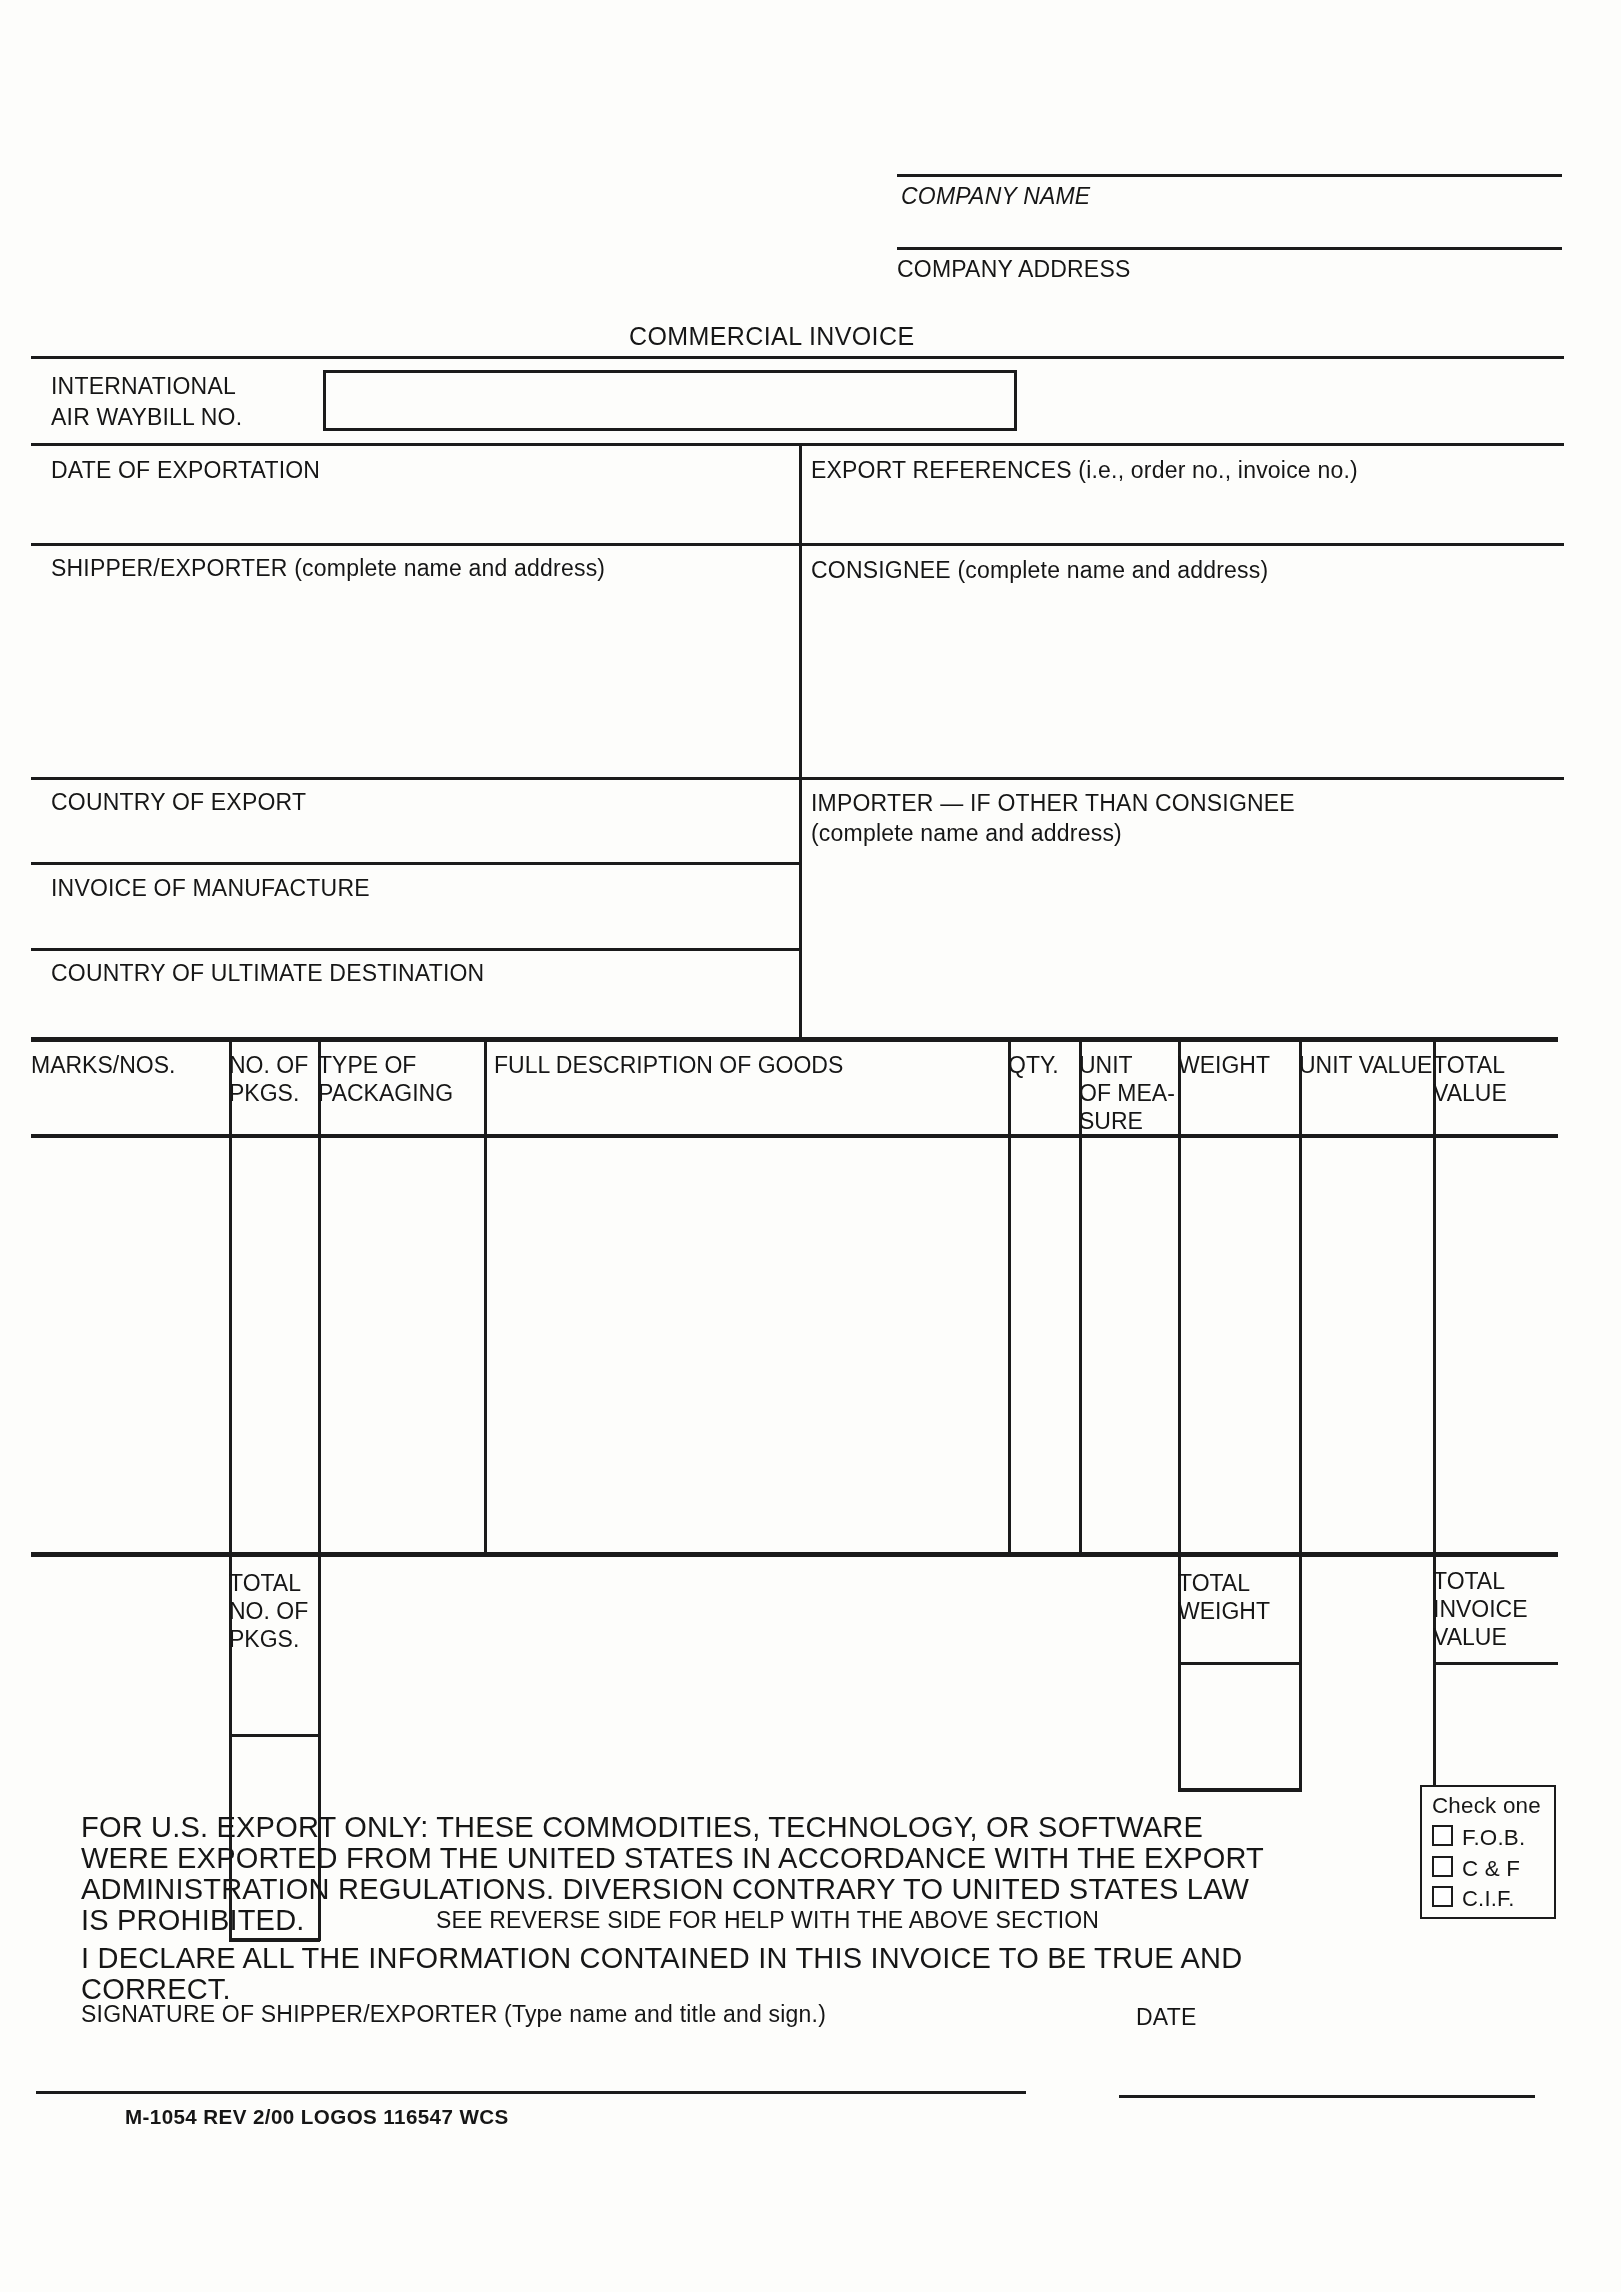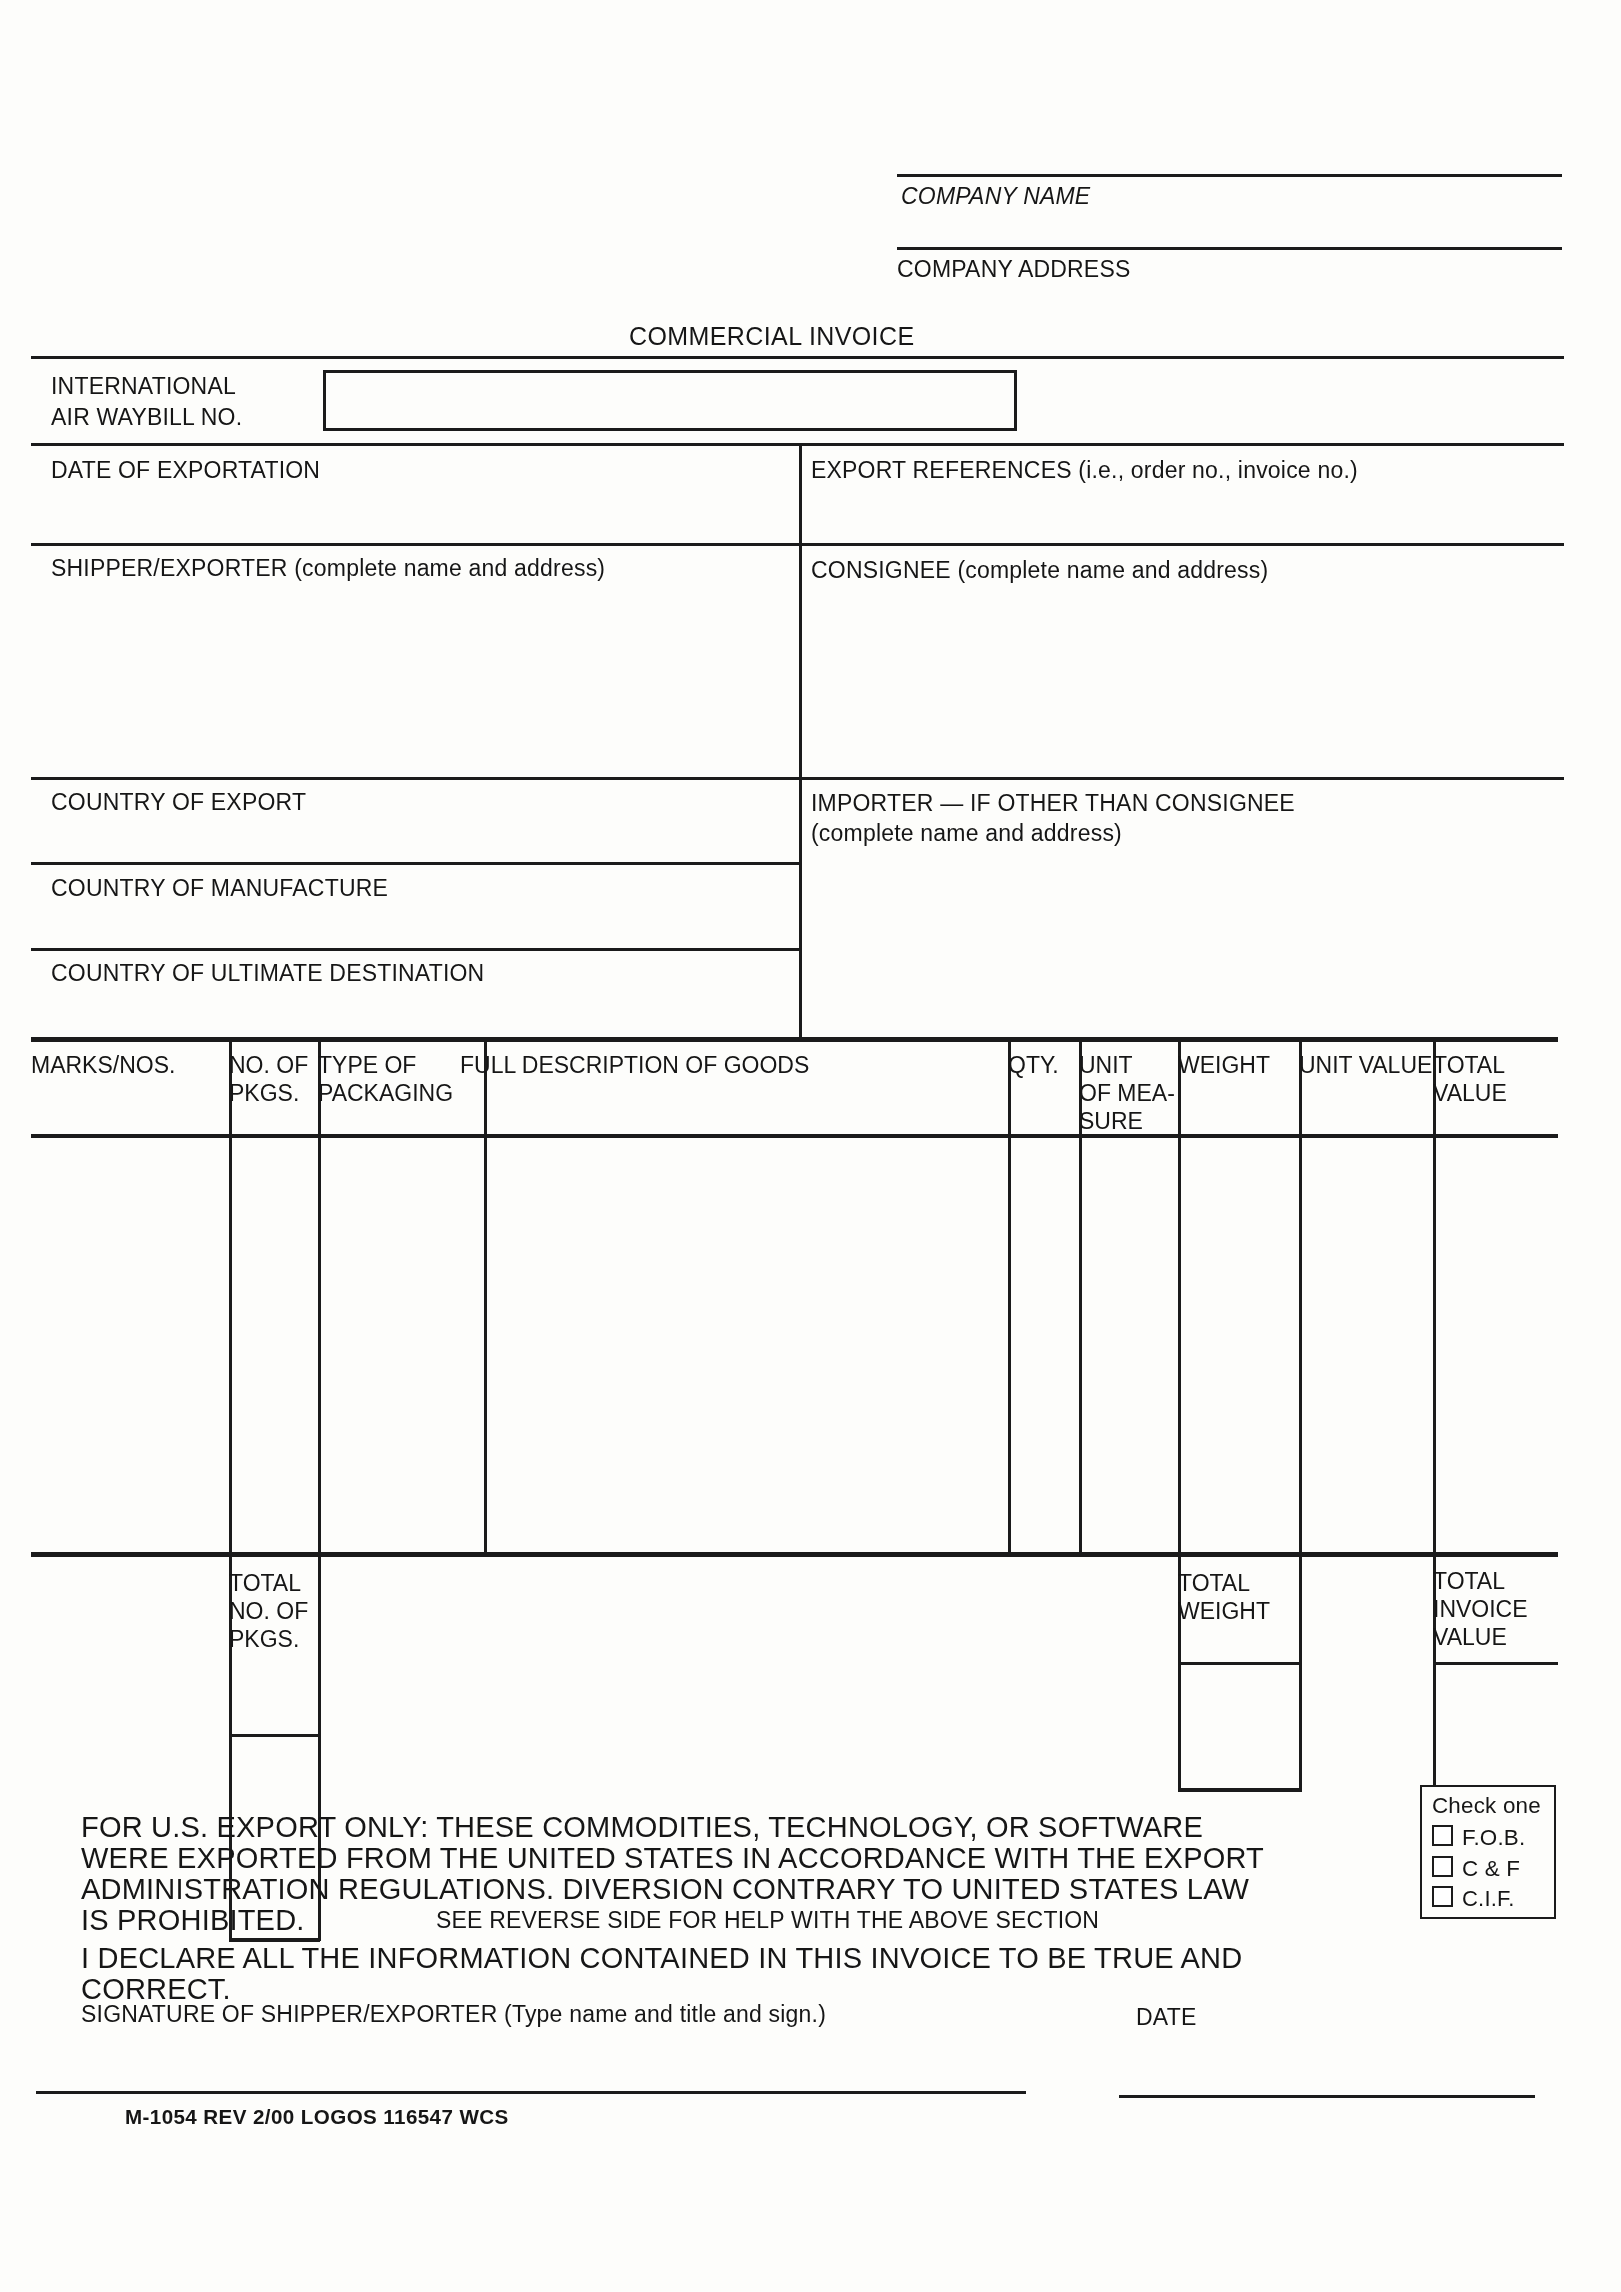--- a/index.html
+++ b/index.html
@@ -56,21 +56,21 @@
   <div class="field" style="left:806px;top:587px;width:752px;height:184px;"></div>
 
   <div class="hline" style="left:31px;top:777px;width:1533px;"></div>
   <div class="lbl" style="left:51px;top:788px;">COUNTRY OF EXPORT</div>
   <div class="field" style="left:36px;top:819px;width:757px;height:38px;"></div>
   <div class="lbl pre" style="left:811px;top:788px;line-height:30px;">IMPORTER — IF OTHER THAN CONSIGNEE
 (complete name and address)</div>
   <div class="field" style="left:806px;top:853px;width:752px;height:179px;"></div>
 
   <div class="hline" style="left:31px;top:862px;width:768px;"></div>
-  <div class="lbl" style="left:51px;top:874px;">COUNTRY OF MANUFACTURE</div>
+  <div class="lbl" style="left:51px;top:874px;">INVOICE OF MANUFACTURE</div>
   <div class="field" style="left:36px;top:906px;width:757px;height:36px;"></div>
 
   <div class="hline" style="left:31px;top:948px;width:768px;"></div>
   <div class="lbl" style="left:51px;top:959px;">COUNTRY OF ULTIMATE DESTINATION</div>
   <div class="field" style="left:36px;top:992px;width:757px;height:40px;"></div>
 
   <div class="hline thick" style="left:31px;top:1037px;width:1527px;"></div>
   <div class="hline" style="left:31px;top:1134px;width:1527px;height:3.6px;"></div>
   <div class="hline thick" style="left:31px;top:1552px;width:1527px;"></div>
 
@@ -81,21 +81,21 @@
   <div class="vline" style="left:1079px;top:1037px;height:519px;"></div>
   <div class="vline" style="left:1178px;top:1037px;height:519px;"></div>
   <div class="vline" style="left:1299px;top:1037px;height:519px;"></div>
   <div class="vline" style="left:1433px;top:1037px;height:519px;"></div>
 
   <div class="hdrcell" style="left:31px;top:1051px;width:198px;">MARKS/NOS.</div>
   <div class="hdrcell" style="left:229px;top:1051px;width:89px;">NO. OF
 PKGS.</div>
   <div class="hdrcell" style="left:318px;top:1051px;width:166px;">TYPE OF
 PACKAGING</div>
-  <div class="hdrcell" style="left:460px;top:1051px;width:632px;">FULL DESCRIPTION OF GOODS</div>
+  <div class="hdrcell" style="left:494px;top:1051px;width:632px;">FULL DESCRIPTION OF GOODS</div>
   <div class="hdrcell" style="left:1008px;top:1051px;width:72px;">QTY.</div>
   <div class="hdrcell" style="left:1079px;top:1051px;width:99px;">UNIT
 OF MEA-
 SURE</div>
   <div class="hdrcell" style="left:1178px;top:1051px;width:121px;">WEIGHT</div>
   <div class="hdrcell" style="left:1299px;top:1051px;width:134px;">UNIT VALUE</div>
   <div class="hdrcell" style="left:1433px;top:1051px;width:125px;">TOTAL
 VALUE</div>
 
   <div class="field" style="left:31px;top:1137px;width:1527px;height:414px;"></div>

